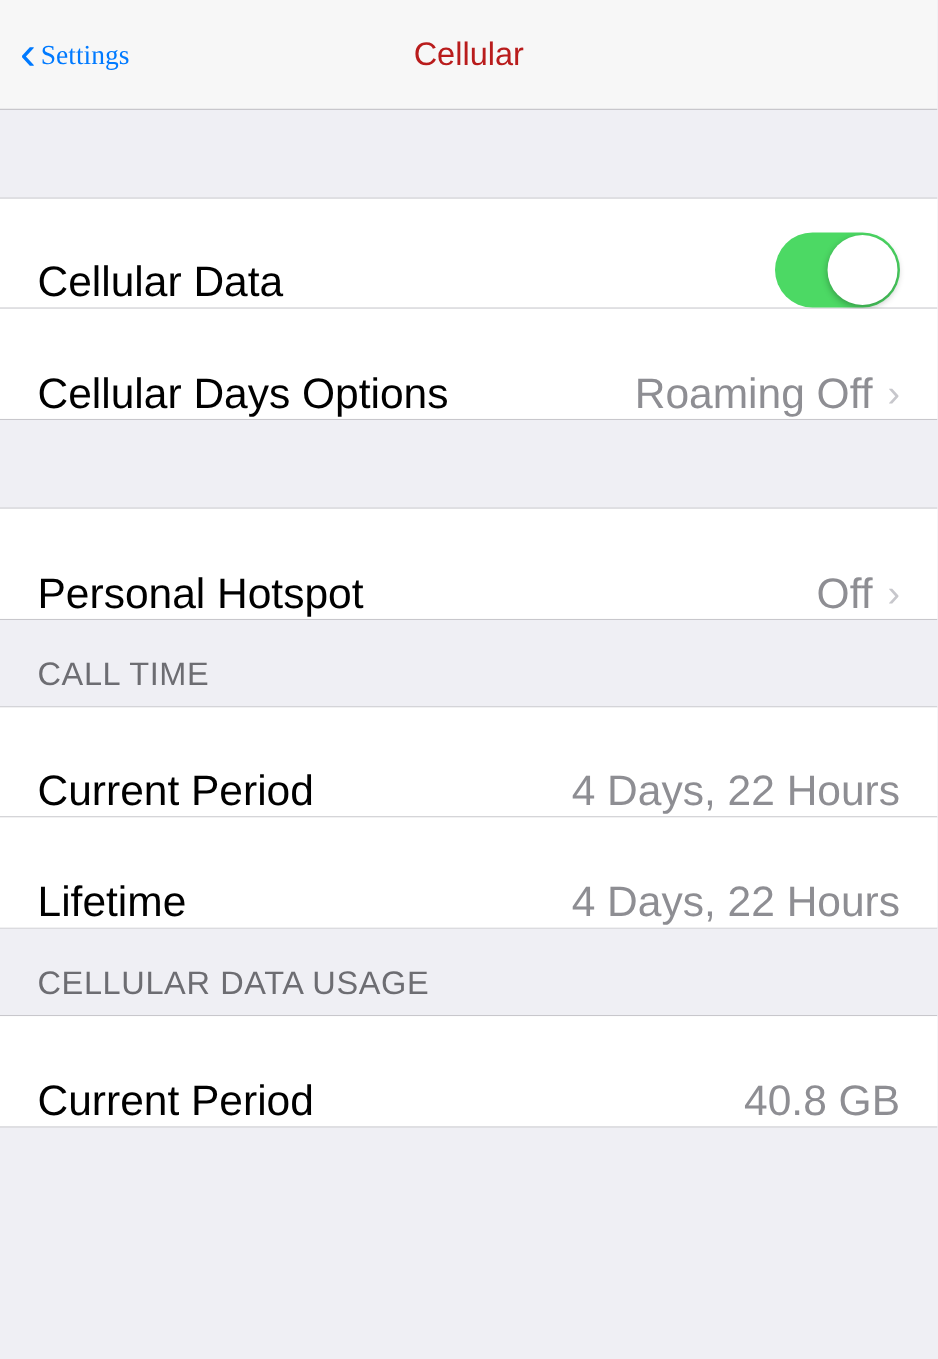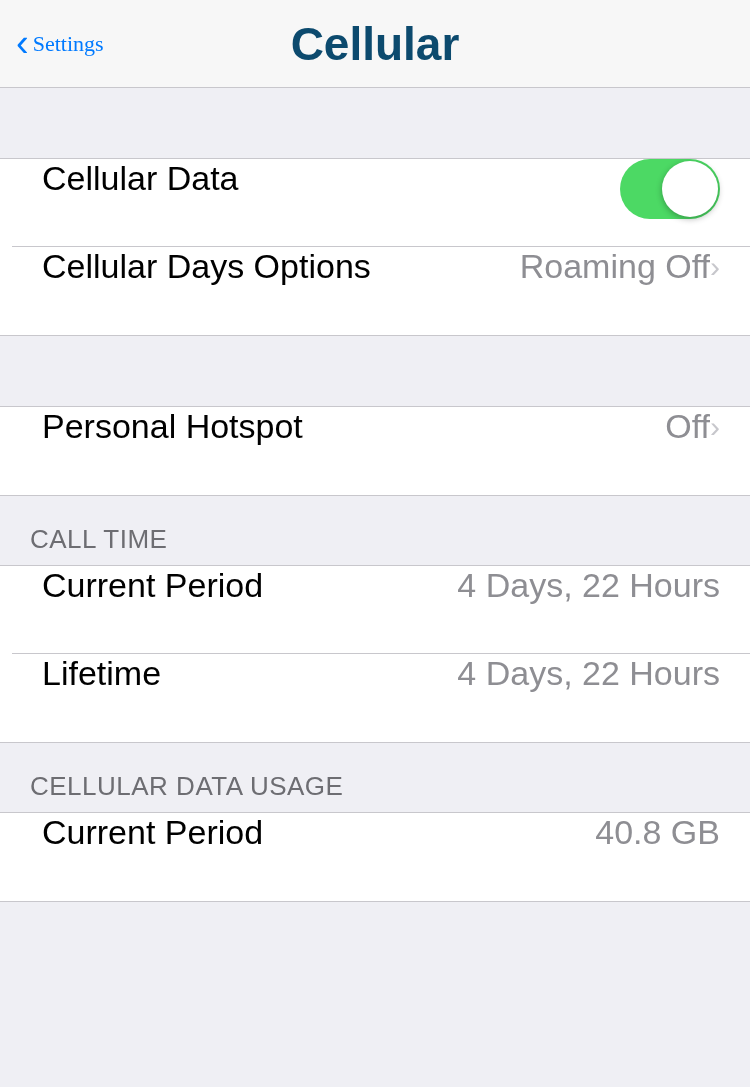--- a/index.html
+++ b/index.html
@@ -45,23 +45,23 @@
       line-height: 1;
       margin-top: -2px;
     }
 
     .nav-back-label {
       font-size: 22px;
       font-family: Liberation Serif, serif;
     }
 
     .nav-title {
-      font-size: 46px;
-      font-weight: 700;
-      color: #0c4a6e;
+      font-size: 26px;
+      font-weight: 400;
+      color: #b91c1c;
     }
 
     
     .section-spacer {
       height: 70px;
       background-color: #efeff4;
     }
 
     .section-spacer-sm {
       height: 70px;
@@ -70,42 +70,42 @@
 
     
     .settings-group {
       background-color: #fff;
       border-top: 1px solid #c8c7cc;
       border-bottom: 1px solid #c8c7cc;
     }
 
     .settings-row {
       display: flex;
-      align-items: flex-start;
+      align-items: flex-end;
       justify-content: space-between;
       padding: 0 30px;
       min-height: 88px;
       background-color: #fff;
       border-bottom: 1px solid #c8c7cc;
       position: relative;
-      margin-left: 12px;
     }
 
     .settings-row:last-child {
       border-bottom: none;
     }
 
     .row-label {
       font-size: 34px;
       color: #000;
     }
 
     .row-right {
       display: flex;
       align-items: center;
+      gap: 12px;
     }
 
     .row-value {
       font-size: 34px;
       color: #8e8e93;
     }
 
     .row-chevron {
       font-size: 30px;
       color: #c7c7cc;

